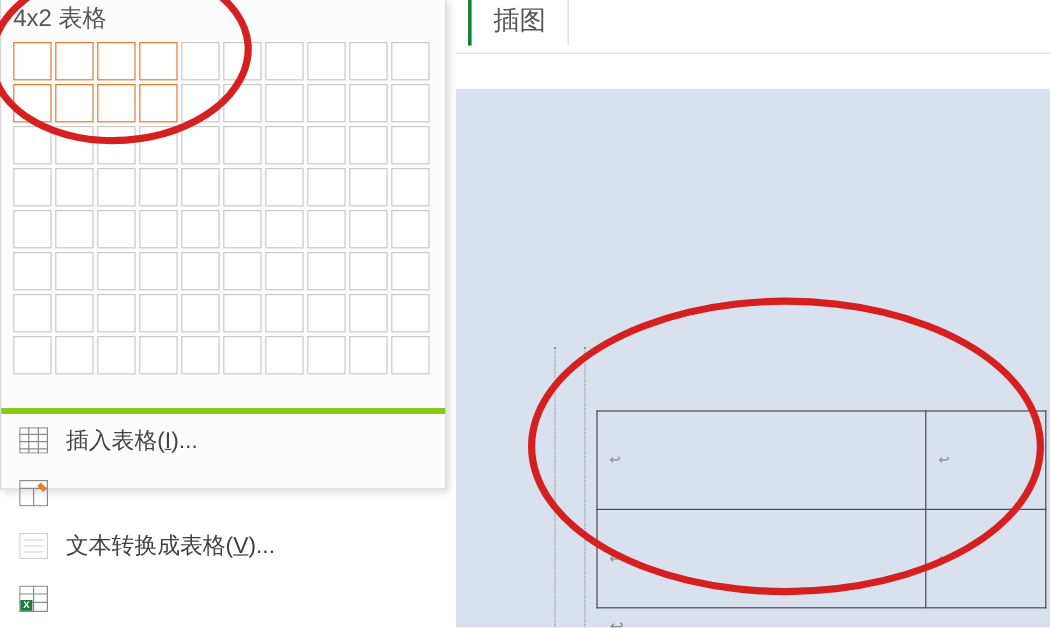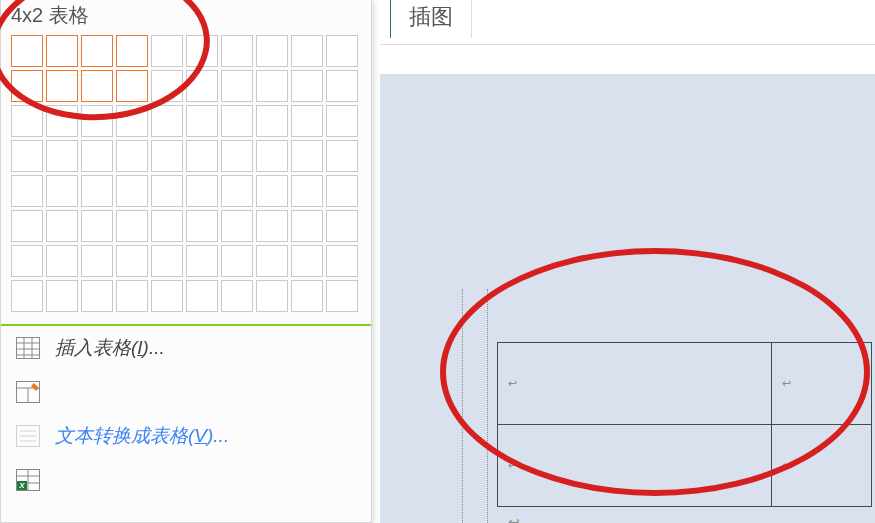--- a/index.html
+++ b/index.html
@@ -8,21 +8,21 @@
     width: 875px;
     height: 523px;
     font-family: "Microsoft YaHei", "Segoe UI", sans-serif;
     background: #fff;
     position: relative;
     overflow: hidden;
   }
   .left-panel {
     position: absolute;
     left: 0; top: 0;
-    width: 372px; height: 523px;
+    width: 372px; height: 408px;
     background: #fcfcfc;
     border: 1px solid #d6d6d6;
     border-top: none;
     box-shadow: 2px 2px 6px rgba(0,0,0,0.15);
   }
   .panel-title {
     font-size: 20px;
     color: #555;
     padding: 2px 10px 6px 10px;
   }
@@ -37,50 +37,49 @@
   }
   .cell {
     border: 1px solid #c9c9c9;
     background: #fff;
   }
   .cell.sel {
     border: 1.5px solid #e8792f;
     background: #fff;
   }
   .menu-list {
-    border-top: 2px solid #84cc16;
-    margin-top: 6px;
-    font-style: italic;
+    border-top: 5px solid #84cc16;
+    margin-top: 22px;
   }
   .menu-item {
     display: flex;
     align-items: center;
     gap: 14px;
     height: 44px;
     padding: 0 14px;
     font-size: 19px;
     color: #444;
   }
-  .menu-item.disabled { color: #3b82f6; }
+  .menu-item.disabled { color: #404040; }
   .menu-item .icon { width: 26px; height: 26px; display:flex; align-items:center; justify-content:center; flex-shrink:0; }
   .menu-item .lbl u { text-decoration: underline; }
 
   .right-area {
     position: absolute;
     left: 380px; top: 0;
     width: 495px; height: 523px;
     background: #fff;
   }
   .ribbon-tab {
     position: absolute;
     left: 10px; top: 0;
     font-size: 22px;
     color: #555;
     padding: 2px 18px 6px 18px;
-    border-left: 1px solid #15803d;
+    border-left: 3px solid #15803d;
     border-right: 1px solid #dcdcdc;
   }
   .ribbon-sep {
     position:absolute;
     left:0; right:0; top:44px;
     height:1px; background:#dcdcdc;
   }
   .doc-canvas {
     position: absolute;
     left: 0; top: 74px;

